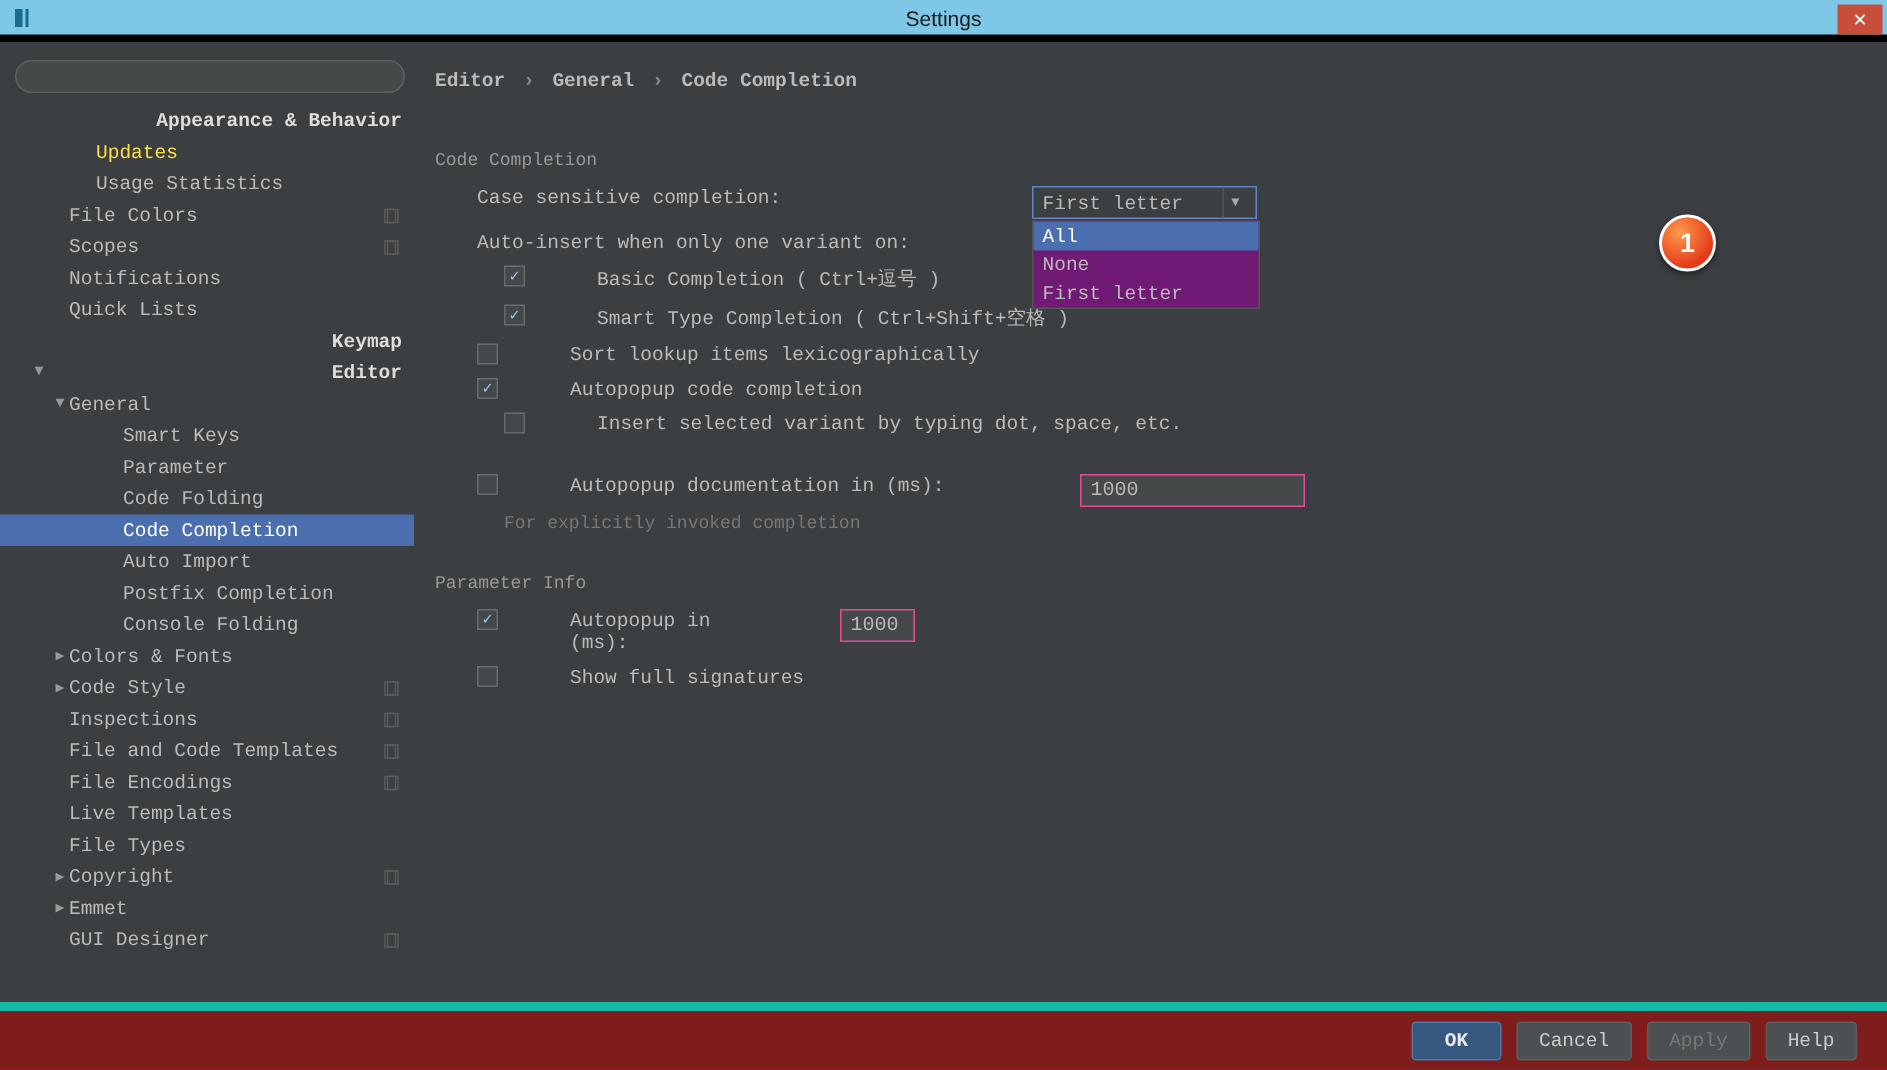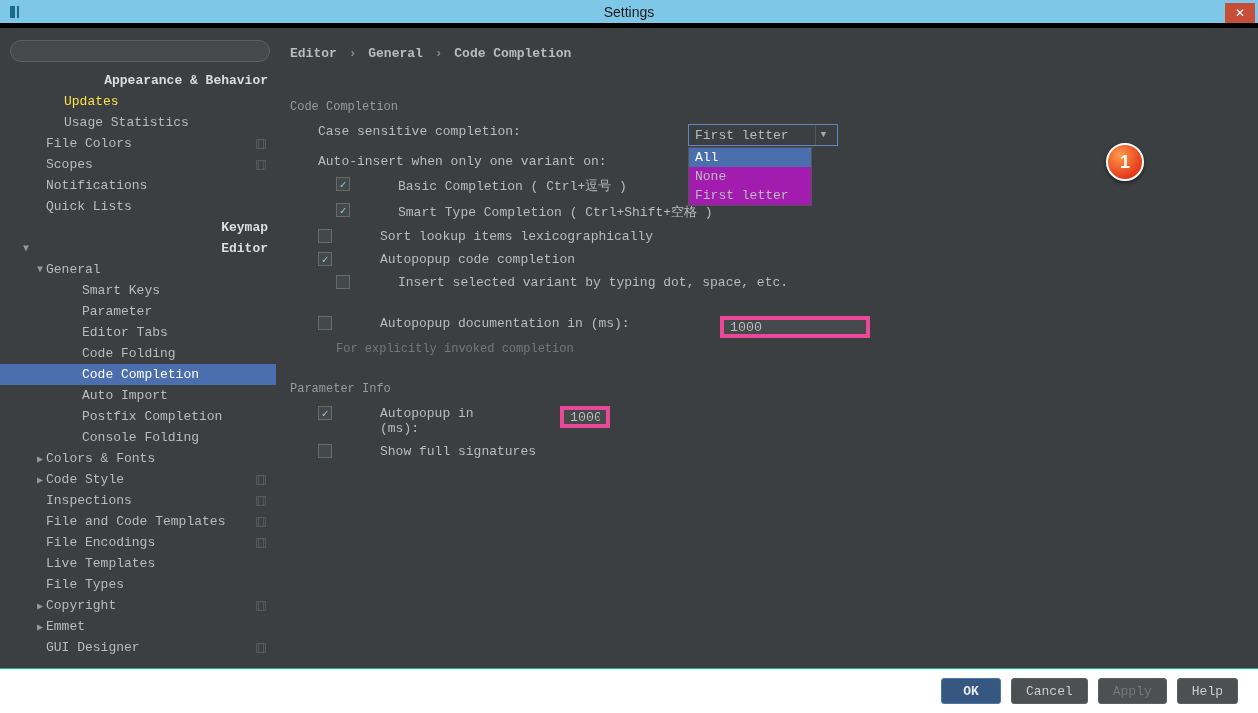--- a/index.html
+++ b/index.html
@@ -175,35 +175,35 @@
   width: 16px;
   border-left: 1px solid #555;
   display: flex; align-items: center; justify-content: center;
   font-size: 9px;
   color: #aaa;
   height: 100%;
 }
 .dropdown {
   position: absolute;
   top: 22px; left: -1px;
-  width: 124px;
-  background: #a21caf;
+  width: 152px;
+  background: #701a75;
   border: 1px solid #555;
   z-index: 10;
 }
 .dropdown-item {
   height: 19px;
   padding: 0 6px;
   display: flex; align-items: center;
 }
 .dropdown-item.hl { background: #4b6eaf; color: #fff; }
 .text-input {
   width: 150px; height: 22px;
   background: #45494a;
-  border: 4px solid #ec4899;
+  border: 1px solid #ec4899;
   color: #bbb;
   padding: 0 6px;
   font-family: inherit;
 }
 .text-input.short { width: 50px; }
 .hint {
   color: #777;
   font-size: 12px;
   padding-left: 46px;
   margin-top: -4px;
@@ -218,27 +218,27 @@
   background: radial-gradient(circle at 35% 30%, #ff9a4a, #e43a1a 70%);
   border: 2px solid #fff;
   box-shadow: 0 2px 4px rgba(0,0,0,0.5);
   display: flex; align-items: center; justify-content: center;
   color: #fff; font-weight: bold;
   font-family: "Segoe UI", sans-serif;
   font-size: 18px;
 }
 .button-bar {
   height: 45px;
-  border-top: 1px solid #14b8a6;
+  border-top: 6px solid #14b8a6;
   display: flex;
   align-items: center;
   justify-content: flex-end;
   gap: 10px;
   padding-right: 20px;
-  background: #ffffff;
+  background: #7f1d1d;
 }
 .btn {
   min-width: 60px;
   height: 26px;
   padding: 0 14px;
   background: #4c5052;
   border: 1px solid #5e6060;
   border-radius: 3px;
   color: #ccc;
   font-family: inherit;
@@ -331,24 +331,20 @@
           <div class="tree-row indent-3">
             <span class="arrow blank">▶</span>
             <span class="label">Smart Keys</span>
           </div>
           <div class="tree-row indent-3">
             <span class="arrow blank">▶</span>
             <span class="label">Parameter</span>
           </div>
           <div class="tree-row indent-3">
             <span class="arrow blank">▶</span>
-            <span class="label">Editor Tabs</span>
-          </div>
-          <div class="tree-row indent-3">
-            <span class="arrow blank">▶</span>
             <span class="label">Code Folding</span>
           </div>
           <div class="tree-row indent-3 selected">
             <span class="arrow blank">▶</span>
             <span class="label">Code Completion</span>
           </div>
           <div class="tree-row indent-3">
             <span class="arrow blank">▶</span>
             <span class="label">Auto Import</span>
           </div>

